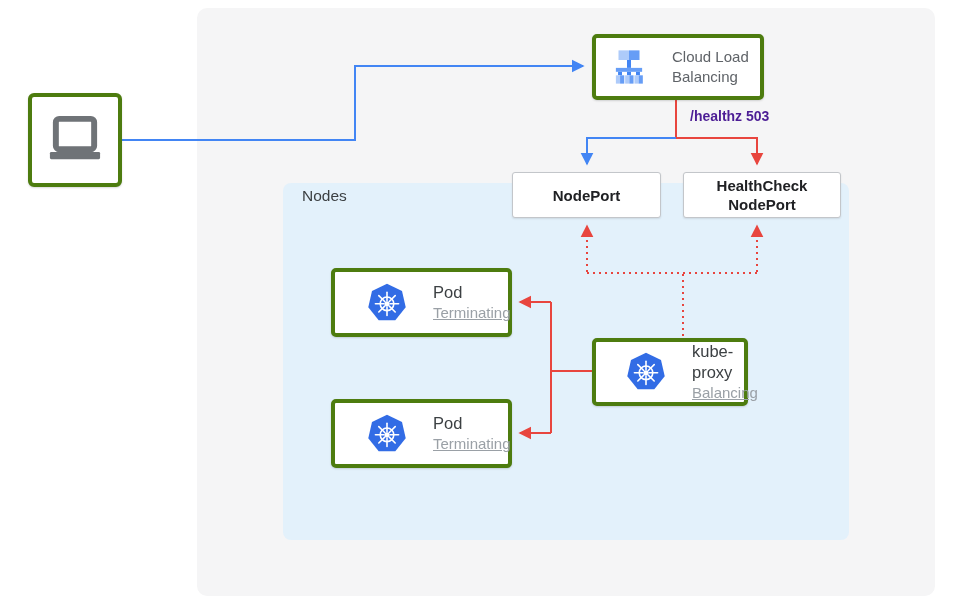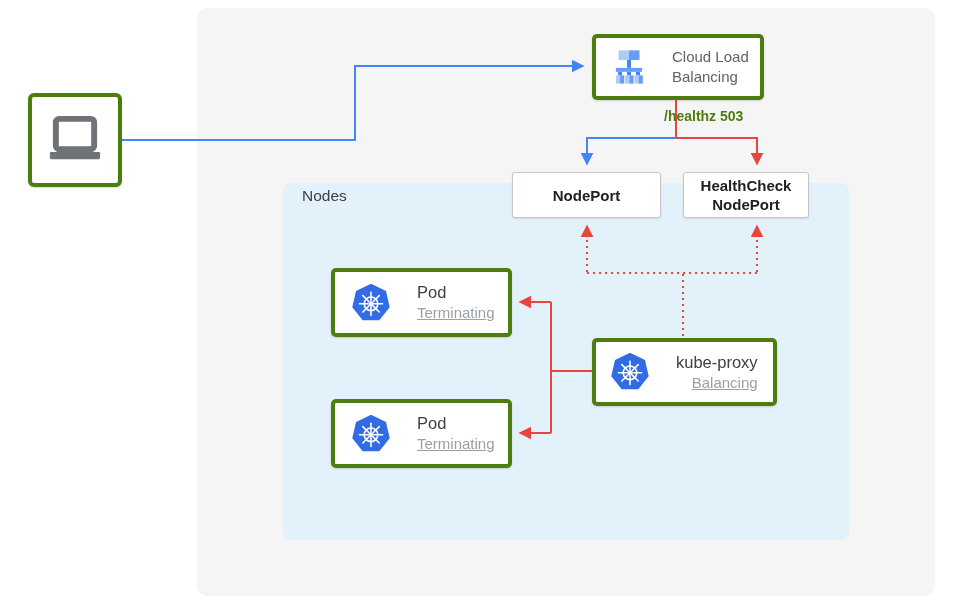--- a/index.html
+++ b/index.html
@@ -23,38 +23,38 @@
   .card{position:absolute;background:#ffffff;border:4px solid #4d7c0f;border-radius:5px;
     box-shadow:0 1px 2px rgba(60,64,67,.20);box-sizing:border-box;}
 
   .client-box{left:28px;top:93px;width:94px;height:94px;border-radius:6px;
     display:flex;align-items:center;justify-content:center;}
 
   .clb-box{left:592px;top:34px;width:172px;height:66px;display:flex;align-items:center;}
   .clb-box .icn{width:42px;height:42px;margin-left:12px;flex:none;}
   .clb-label{margin-left:22px;width:86px;font-size:15px;line-height:20px;color:#5f6368;}
 
-  .healthz-label{position:absolute;left:664px;top:108px;font-size:14px;font-weight:bold;color:#4d7c0f;}
+  .healthz-label{position:absolute;left:690px;top:108px;font-size:14px;font-weight:bold;color:#4c1d95;}
 
   .port-box{position:absolute;background:#fff;border:1px solid #c3c6ca;border-radius:3px;
     box-shadow:0 1px 2px rgba(0,0,0,.10);box-sizing:border-box;
     display:flex;flex-direction:column;align-items:center;justify-content:center;
     font-weight:bold;font-size:15px;color:var(--text-dark,#202124);text-align:center;line-height:19px;}
   .nodeport-box{left:512px;top:172px;width:149px;height:46px;}
-  .healthcheck-box{left:683px;top:172px;width:126px;height:46px;}
+  .healthcheck-box{left:683px;top:172px;width:158px;height:46px;}
 
-  .entity{display:flex;align-items:center;}
+  .entity{display:flex;align-items:center;padding-left:16px;}
   .entity .icn{width:40px;height:40px;margin-left:16px;flex:none;}
   .entity .txt{margin-left:26px;}
   .entity .title{font-size:16.5px;color:var(--text-body,#3c4043);line-height:21px;}
   .entity .subtitle{font-size:15px;color:var(--text-gray,#9aa0a6);line-height:20px;text-decoration:underline;}
 
   .pod1{left:331px;top:268px;width:181px;height:69px;}
   .pod2{left:331px;top:399px;width:181px;height:69px;}
-  .kubeproxy-box{left:592px;top:338px;width:185px;height:68px;text-align:right;}
+  .kubeproxy-box{left:592px;top:338px;width:156px;height:68px;}
   .kubeproxy-box .icn{margin-left:14px;}
 
   .hept{fill:var(--k8s-blue,#326ce5);}
   .wheel{stroke:#ffffff;stroke-width:4;fill:none;stroke-linecap:round;}
   .hub{fill:#ffffff;}
 
   .lb-light{fill:var(--lb-light,#aecbfa);}
   .lb-mid{fill:var(--lb-mid,#669df6);}
   .lb-dark{fill:var(--lb-dark,#4285f4);}
 

